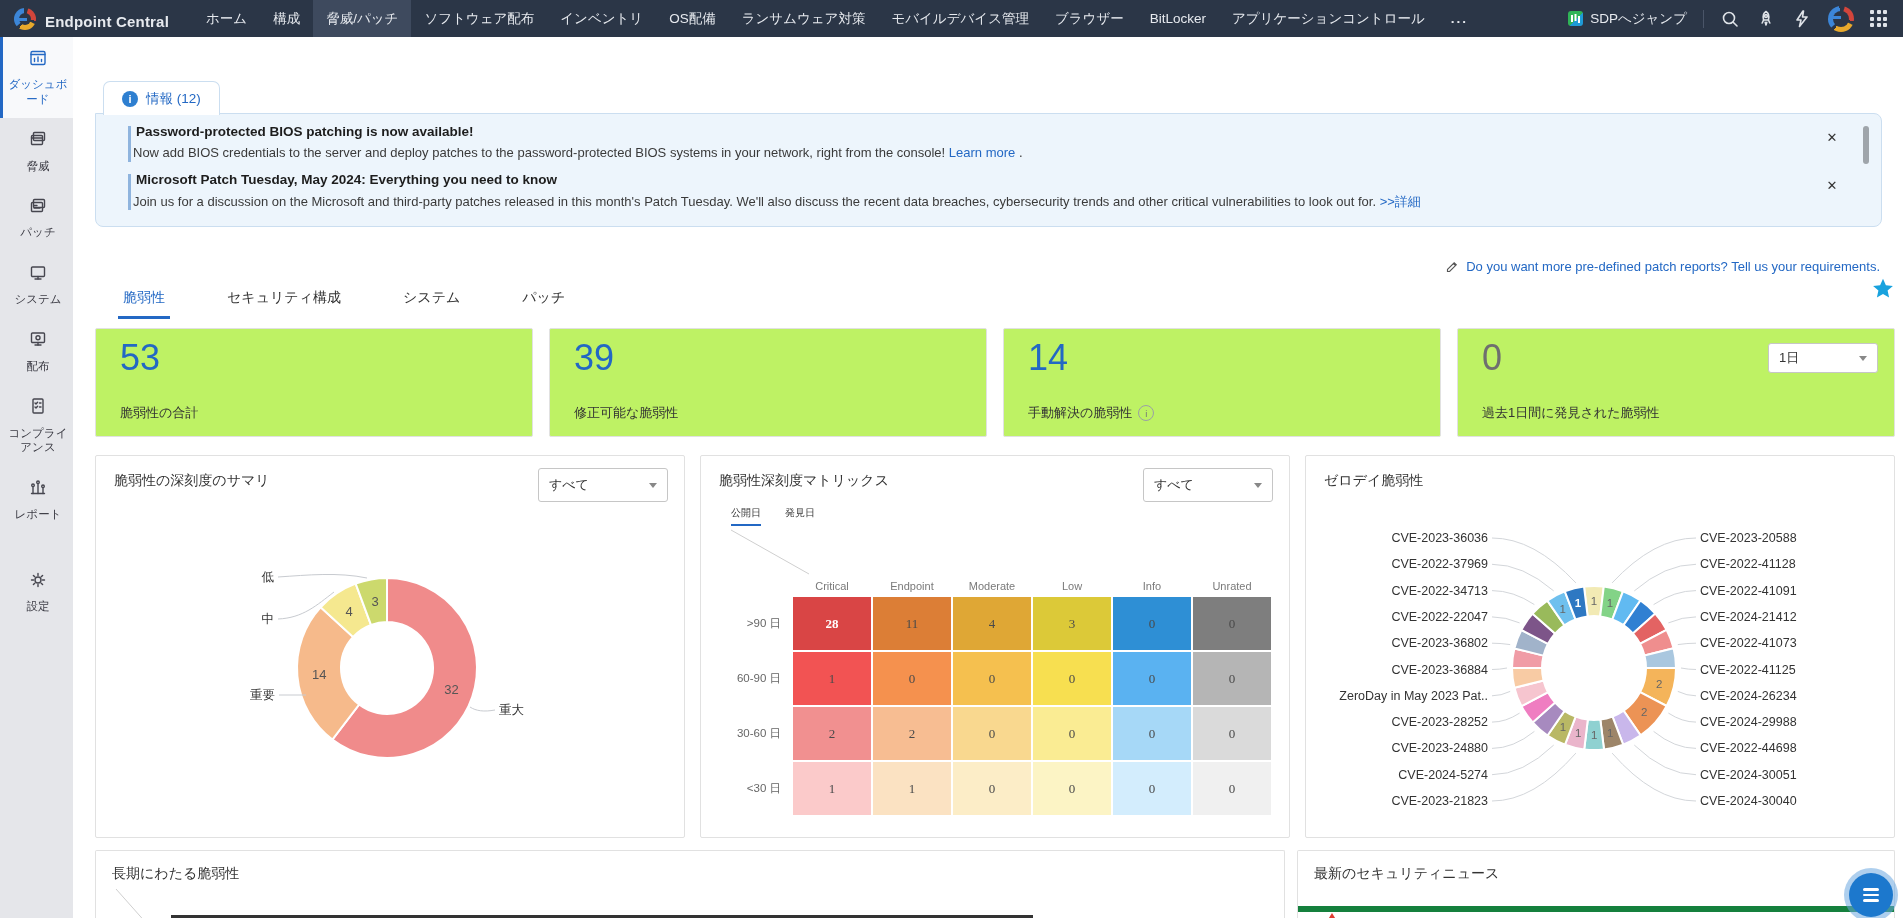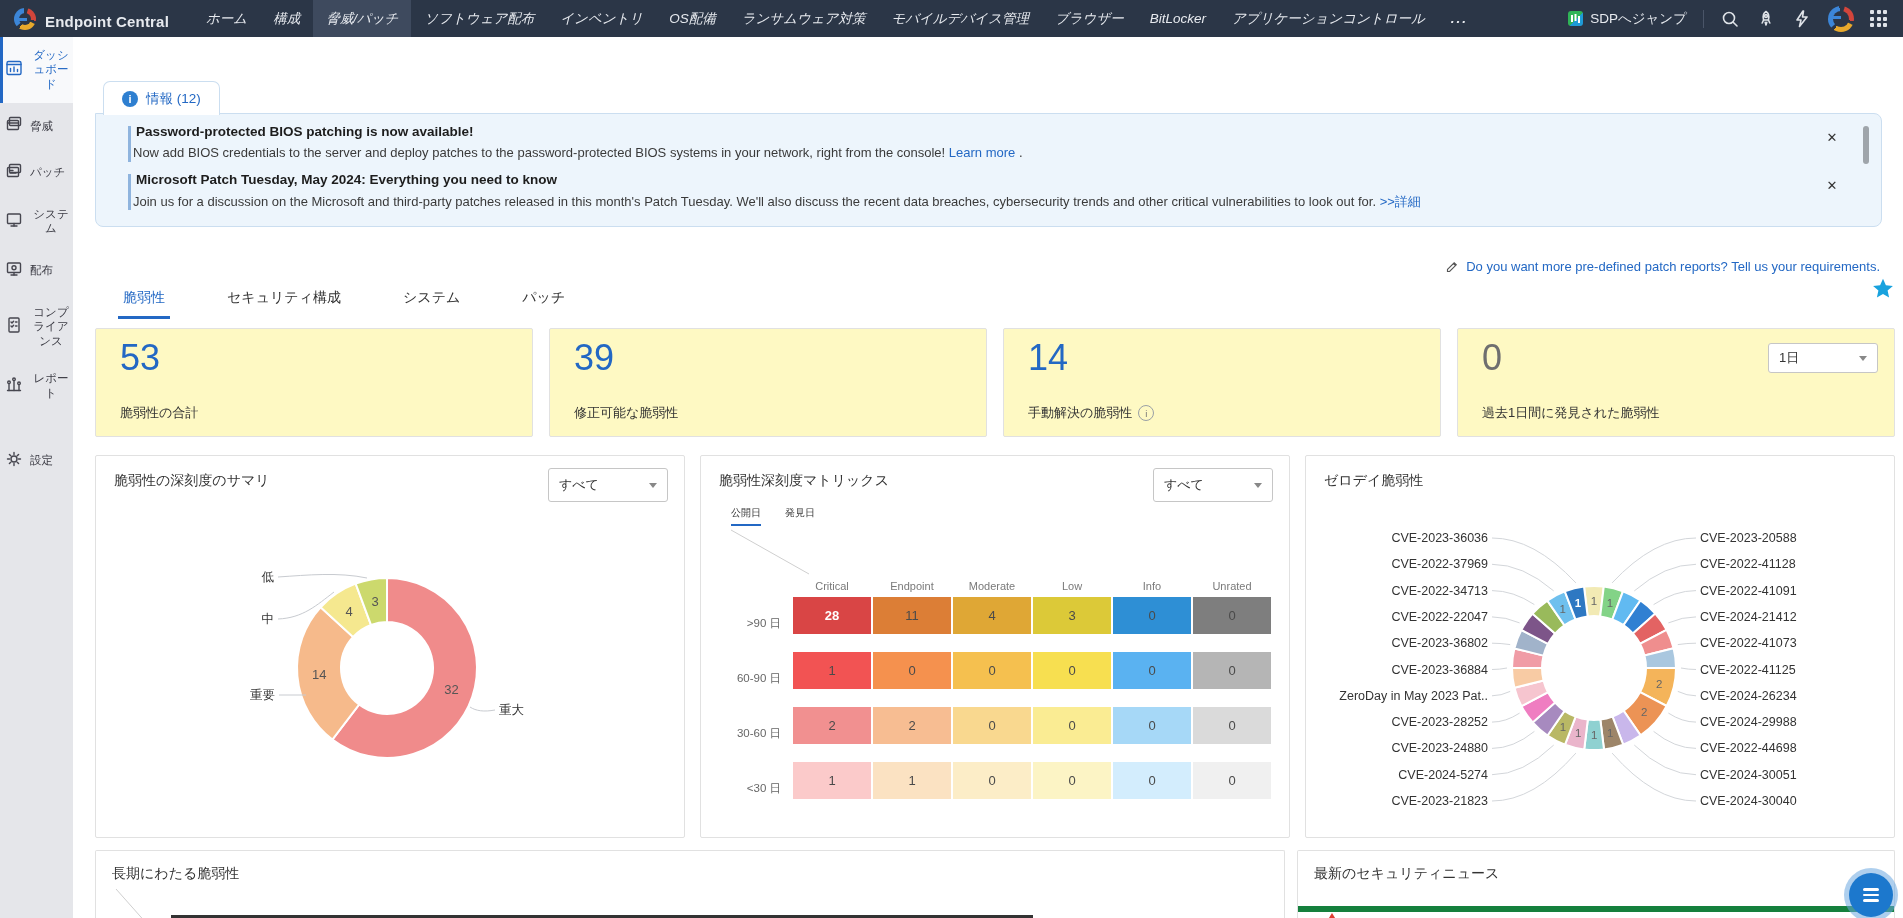--- a/index.html
+++ b/index.html
@@ -7,37 +7,37 @@
   .screen{position:relative;width:1903px;height:918px;overflow:hidden;}
 
   
   .topnav{position:absolute;left:0;top:0;width:100%;height:37px;background:#2B3647;display:flex;align-items:center;color:#E7EAEF;z-index:10;}
   .brand{display:flex;align-items:flex-end;gap:9px;padding:0 24px 0 14px;font-size:15px;font-weight:700;letter-spacing:.2px;white-space:nowrap;}
   .ec-logo{width:22px;height:22px;border-radius:50%;position:relative;flex:0 0 auto;
     background:conic-gradient(from 0deg,#2b3647 0 14deg,#d2453b 20deg 100deg,#2b3647 100deg 114deg,#e8a92c 120deg 212deg,#2b3647 212deg 226deg,#3c86d8 232deg 352deg,#2b3647 352deg 360deg);}
   .ec-logo::before{content:'';position:absolute;inset:5px;border-radius:50%;background:#2b3647;}
   .ec-logo::after{content:'';position:absolute;left:5px;top:10px;width:8px;height:3px;background:#3c86d8;}
   .ec-logo.big{width:26px;height:26px;}
-  .nav-items{display:flex;align-items:stretch;height:37px;font-style:italic;}
+  .nav-items{display:flex;align-items:stretch;height:37px;}
   .nav-item{font-size:13.5px;line-height:37px;padding:0 13px;white-space:nowrap;cursor:pointer;}
   .nav-item.active{background:#3E4A5E;}
   .nav-item.more{letter-spacing:2px;font-weight:700;}
   .nav-right{margin-left:auto;display:flex;align-items:center;gap:16px;padding-right:16px;}
   .sdp{display:flex;align-items:center;gap:7px;font-size:13.5px;white-space:nowrap;cursor:pointer;}
   .sdp-icon{width:15px;height:15px;border-radius:3px;background:linear-gradient(135deg,#2fb457 55%,#1e9ad6 55%);position:relative;}
   .sdp-icon::after{content:'';position:absolute;left:3px;top:4px;width:2px;height:7px;background:#fff;box-shadow:3.5px -1px 0 #fff,7px 1px 0 #fff;}
   .nav-vdiv{width:1px;height:18px;background:#4A5568;}
   .icon-btn{display:flex;align-items:center;justify-content:center;cursor:pointer;}
   .icon-btn svg{stroke:#DFE3E8;fill:none;stroke-width:1.6;stroke-linecap:round;stroke-linejoin:round;}
   .apps-grid{display:grid;grid-template-columns:repeat(3,4px);grid-gap:2.5px;cursor:pointer;}
   .apps-grid span{width:4px;height:4px;background:#DFE3E8;border-radius:1px;}
 
   
   .sidebar{position:absolute;left:0;top:37px;bottom:0;width:73px;background:#E5E6EA;display:flex;flex-direction:column;z-index:5;}
-  .side-item{display:flex;flex-direction:row;align-items:center;gap:6px;padding:11px 1px 12px;font-size:11.5px;line-height:1.25;color:#3B3B44;text-align:center;border-left:3px solid transparent;cursor:pointer;}
+  .side-item{display:flex;flex-direction:column;align-items:center;gap:6px;padding:11px 1px 12px;font-size:11.5px;line-height:1.25;color:#3B3B44;text-align:center;border-left:3px solid transparent;cursor:pointer;}
   .side-item svg{stroke:#46464f;fill:none;stroke-width:1.4;stroke-linecap:round;stroke-linejoin:round;}
   .side-item.active{background:#F8F9FB;border-left-color:#2368C4;color:#2368C4;}
   .side-item.active svg{stroke:#2368C4;}
   .side-item.settings{margin-top:26px;}
 
   
   .main{position:absolute;left:73px;top:37px;right:0;bottom:0;background:#fff;overflow:hidden;}
 
   .banner-tab{position:absolute;left:30px;top:44px;height:33px;padding:0 18px;background:#fff;border:1px solid #CBDEF0;border-bottom:none;border-radius:7px 7px 0 0;display:flex;align-items:center;gap:8px;color:#2368C4;font-size:13.5px;z-index:3;cursor:pointer;}
   .info-badge{width:16px;height:16px;border-radius:50%;background:#2E7FD0;color:#fff;font-size:11px;font-weight:700;display:flex;align-items:center;justify-content:center;font-style:normal;}
@@ -52,44 +52,44 @@
 
   .report-row{position:absolute;top:222px;right:23px;display:flex;align-items:center;gap:6px;font-size:13px;color:#2368C4;cursor:pointer;}
   .report-row svg{stroke:#555;fill:none;stroke-width:1.4;}
   .star-btn{position:absolute;top:240px;right:8px;width:24px;height:24px;cursor:pointer;}
 
   .view-tabs{position:absolute;left:45px;top:252px;display:flex;gap:52px;font-size:14px;color:#333;}
   .vtab{padding:0 5px 9px;border-bottom:3px solid transparent;cursor:pointer;white-space:nowrap;}
   .vtab.active{color:#2368C4;border-bottom-color:#2368C4;}
 
   .stats{position:absolute;left:22px;top:291px;width:1800px;height:109px;display:grid;grid-template-columns:repeat(4,1fr);grid-gap:16px;}
-  .stat-card{position:relative;background:#fef9c3;border:1px solid #E1E1E1;border-radius:2px;}
+  .stat-card{position:relative;background:#bef264;border:1px solid #E1E1E1;border-radius:2px;}
   .stat-value{position:absolute;left:24px;top:8px;font-size:36px;color:#2368C4;}
   .stat-value.gray{color:#6F6F6F;}
   .stat-label{position:absolute;left:24px;bottom:14px;font-size:13px;color:#333;display:flex;align-items:center;gap:6px;}
   .mini-info{width:14px;height:14px;border:1px solid #9AA0A6;border-radius:50%;color:#777;font-size:9.5px;display:inline-flex;align-items:center;justify-content:center;}
   .sel{display:flex;align-items:center;justify-content:space-between;padding:0 10px;border:1px solid #C6C6C6;border-radius:3px;background:#fff;font-size:13px;color:#333;cursor:pointer;}
   .chev{width:0;height:0;border-left:4px solid transparent;border-right:4px solid transparent;border-top:5px solid #888;}
   .stat-sel{position:absolute;right:16px;top:14px;width:110px;height:30px;box-sizing:border-box;}
 
   .charts{position:absolute;left:22px;top:418px;width:1800px;height:383px;display:grid;grid-template-columns:repeat(3,1fr);grid-gap:15px;}
   .chart-card{position:relative;background:#fff;border:1px solid #E1E1E1;border-radius:2px;overflow:hidden;}
   .chart-title{position:absolute;left:18px;top:16px;font-size:14px;color:#333;text-align:center;}
-  .chart-sel{position:absolute;right:16px;top:12px;width:120px;height:34px;box-sizing:border-box;}
+  .chart-sel{position:absolute;right:16px;top:12px;width:130px;height:34px;box-sizing:border-box;}
   .donut-wrap{position:absolute;left:0;top:40px;width:590px;height:343px;}
   svg text{font-family:inherit;}
 
   .mx-tabs{position:absolute;left:30px;top:50px;display:flex;gap:24px;font-size:10px;color:#333;}
   .mx-tab{padding-bottom:4px;border-bottom:2px solid transparent;cursor:pointer;}
   .mx-tab.active{border-bottom-color:#2368C4;}
   .mx-diag{position:absolute;left:28px;top:72px;}
   .mx-grid{position:absolute;left:14px;top:112px;display:grid;grid-template-columns:76px repeat(6,78px);grid-gap:2px;}
   .mx-h{height:24px;display:flex;align-items:flex-end;justify-content:center;font-size:11px;color:#7A7A7A;padding-bottom:3px;}
   .mx-r{height:53px;display:flex;align-items:center;justify-content:flex-end;padding-right:10px;font-size:11.5px;color:#666;box-sizing:border-box;}
-  .mx-c{height:37px;display:flex;align-items:center;justify-content:center;font-size:13px;color:#4A4A4A;cursor:pointer;}
+  .mx-c{height:53px;display:flex;align-items:center;justify-content:center;font-size:13px;color:#4A4A4A;cursor:pointer;font-family:Liberation Serif, serif;}
   .mx-c.hot{color:#fff;font-weight:700;}
 
   .bottom{position:absolute;left:22px;top:813px;width:1800px;height:110px;display:grid;grid-template-columns:1190px 598px;grid-gap:12px;}
   .bottom-card{position:relative;background:#fff;border:1px solid #E1E1E1;border-bottom:none;border-radius:2px 2px 0 0;overflow:hidden;}
   .bottom-title{position:absolute;left:16px;top:14px;font-size:14px;color:#333;}
   .dark-bar{position:absolute;left:75px;top:64px;width:862px;height:5px;background:#333;}
   .lt-line{position:absolute;left:18px;top:36px;}
   .news-head{position:absolute;left:0;right:0;top:0;height:55px;border-bottom:6px solid #15803d;}
   .news-red{position:absolute;left:26px;top:62px;width:0;height:0;border-left:8px solid transparent;border-right:8px solid transparent;border-bottom:13px solid #E03C31;}
 

